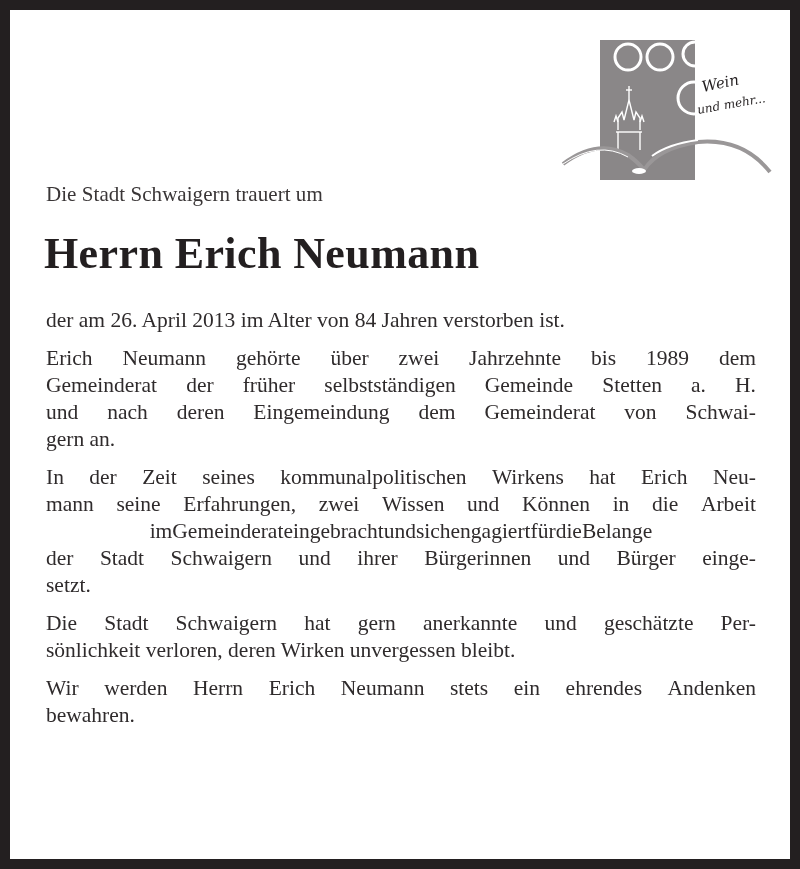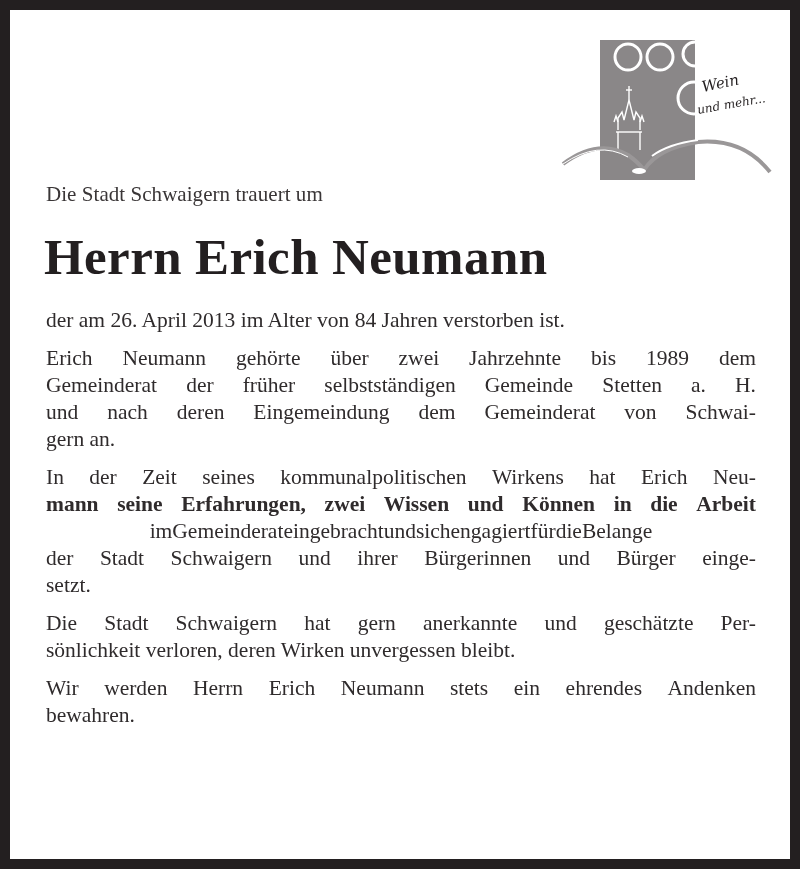--- a/index.html
+++ b/index.html
@@ -42,21 +42,21 @@
       letter-spacing: 0.05px;
       white-space: nowrap;
       font-family: "Liberation Serif", "DejaVu Serif", serif;
       font-size: 21px;
     }
     .name {
       position: absolute;
       left: 34px; top: 218px;
       font-family: "Liberation Serif", "DejaVu Serif", serif;
       font-weight: bold;
-      font-size: 51px;
+      font-size: 44px;
       letter-spacing: 0.4px;
       color: #231f20;
       white-space: nowrap;
     }
     .body-text {
       position: absolute;
       left: 36px; top: 289px;
       width: 710px;
       font-family: "Liberation Serif", "DejaVu Serif", serif;
       font-size: 21.5px;
@@ -162,21 +162,21 @@
           <span>In</span>
           <span>der</span>
           <span>Zeit</span>
           <span>seines</span>
           <span>kommunalpolitischen</span>
           <span>Wirkens</span>
           <span>hat</span>
           <span>Erich</span>
           <span>Neu-</span>
         </span>
-      <span class="line j" style="display: flex; justify-content: space-between; font-weight: bold;">
+      <span class="line j" style="display: flex; justify-content: space-between;">
           <span>mann</span>
           <span>seine</span>
           <span>Erfahrungen,</span>
           <span>zwei</span>
           <span>Wissen</span>
           <span>und</span>
           <span>Können</span>
           <span>in</span>
           <span>die</span>
           <span>Arbeit</span>

